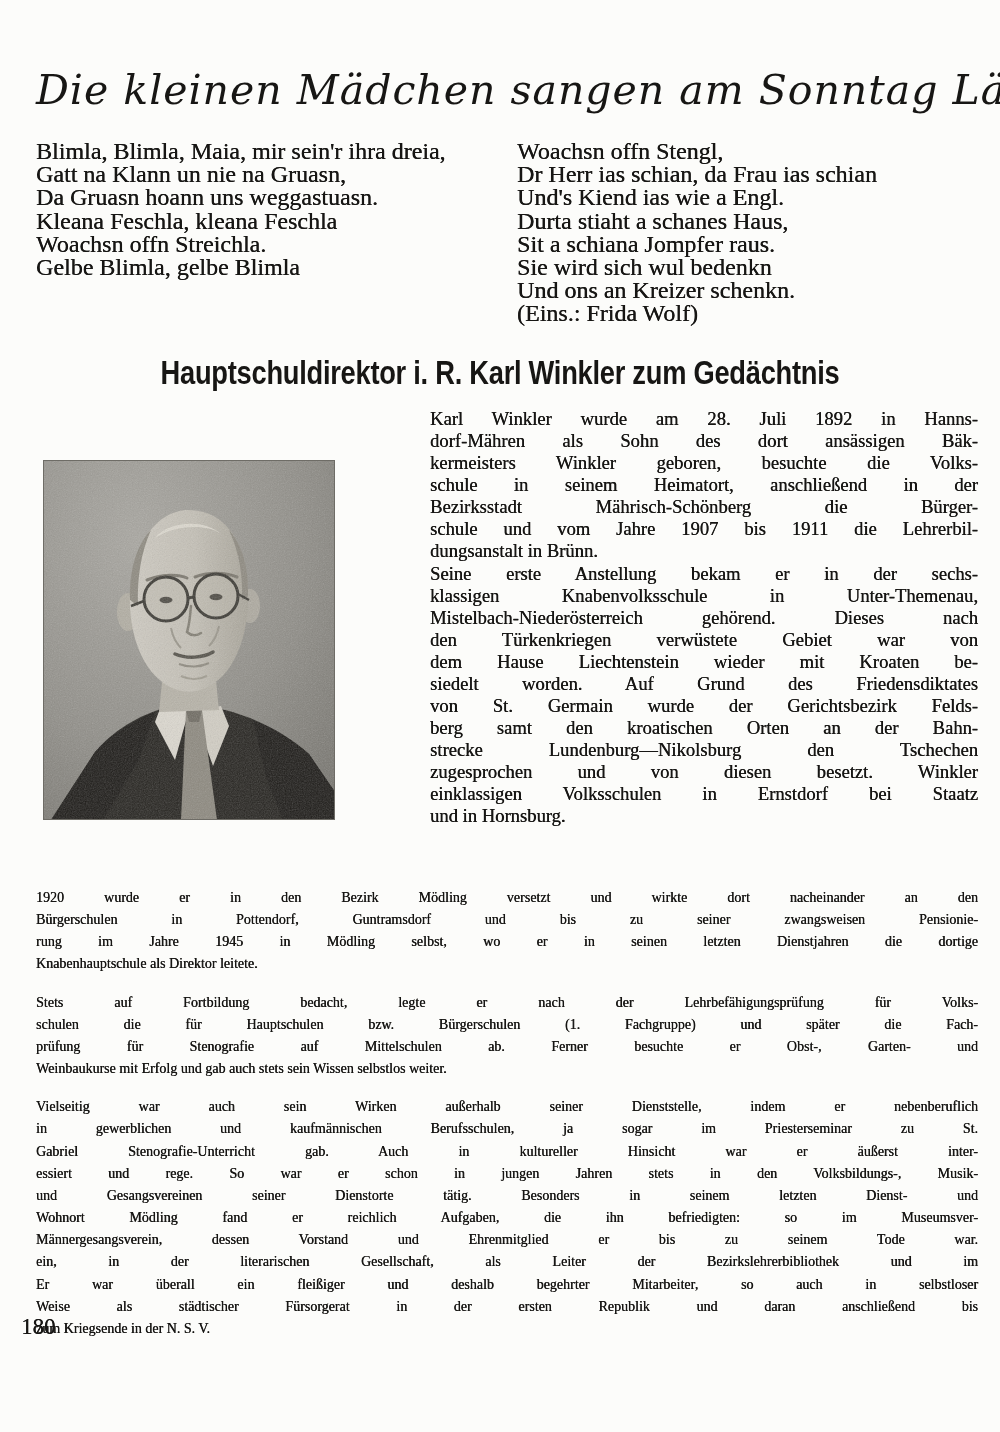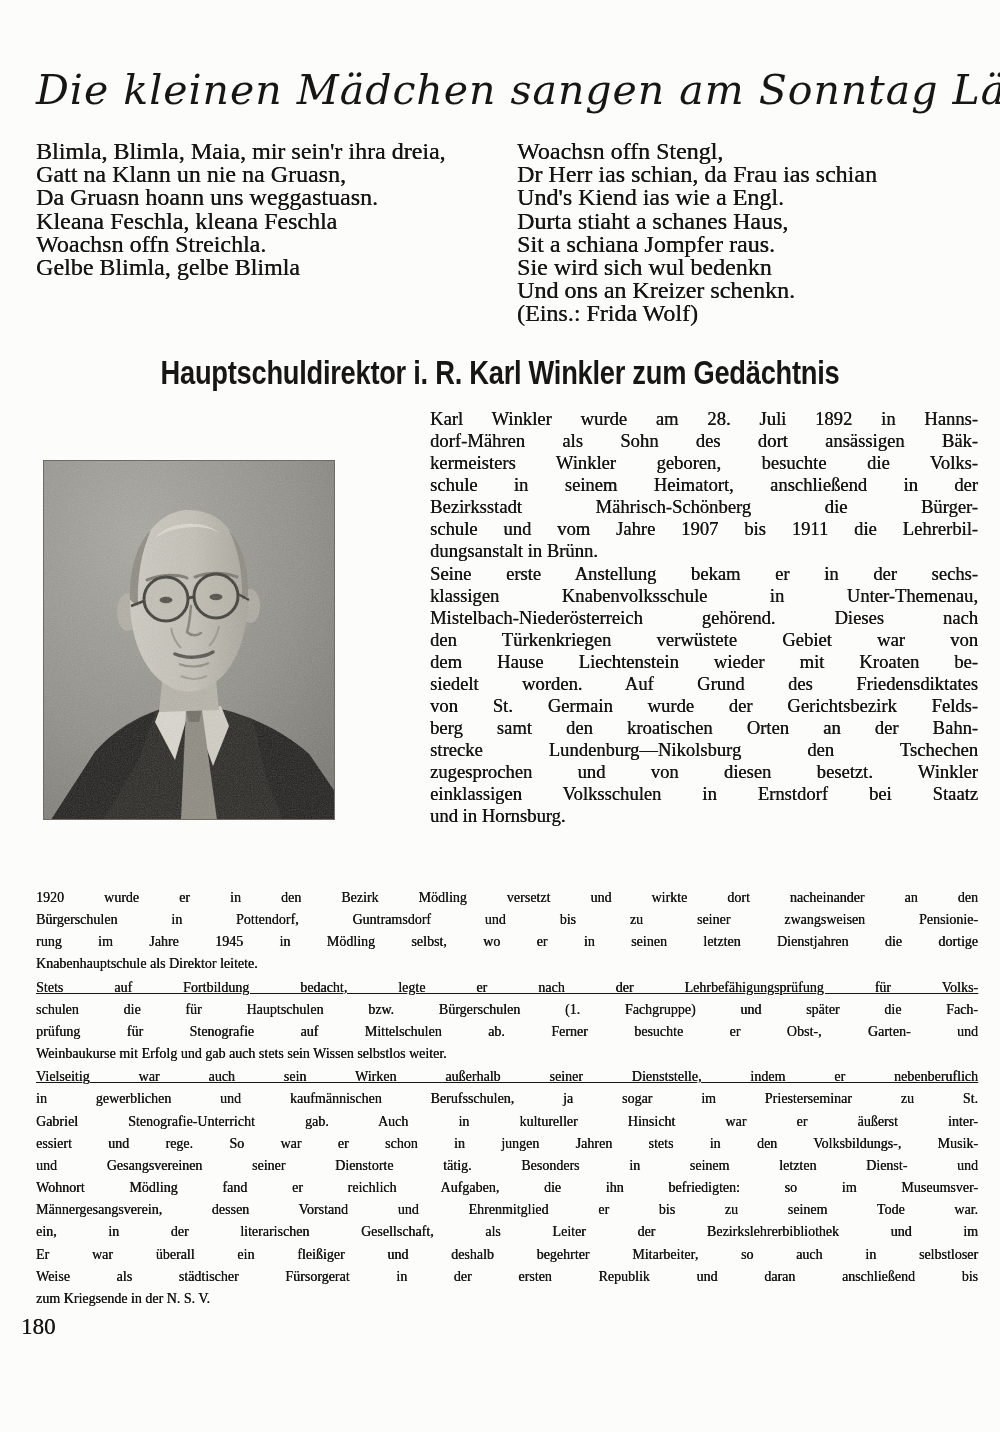--- a/index.html
+++ b/index.html
@@ -64,21 +64,21 @@
     position:absolute;left:36px;top:887px;width:942px;
     font-size:14px;line-height:22.15px;
     text-shadow:.3px 0 0 currentColor;
   }
   .jline{
     text-align:justify;
     text-align-last:justify;
     white-space:normal;
   }
   .jline.end{text-align-last:left;}
-  .pgap{margin-top:1px;text-decoration:underline;}
+  .pgap{margin-top:16px;}
 
   
   .page-number{
     position:absolute;left:21px;top:1314px;
     font-size:23px;
     text-shadow:.3px 0 0 currentColor;
   }
 </style>
 </head>
 <body>

